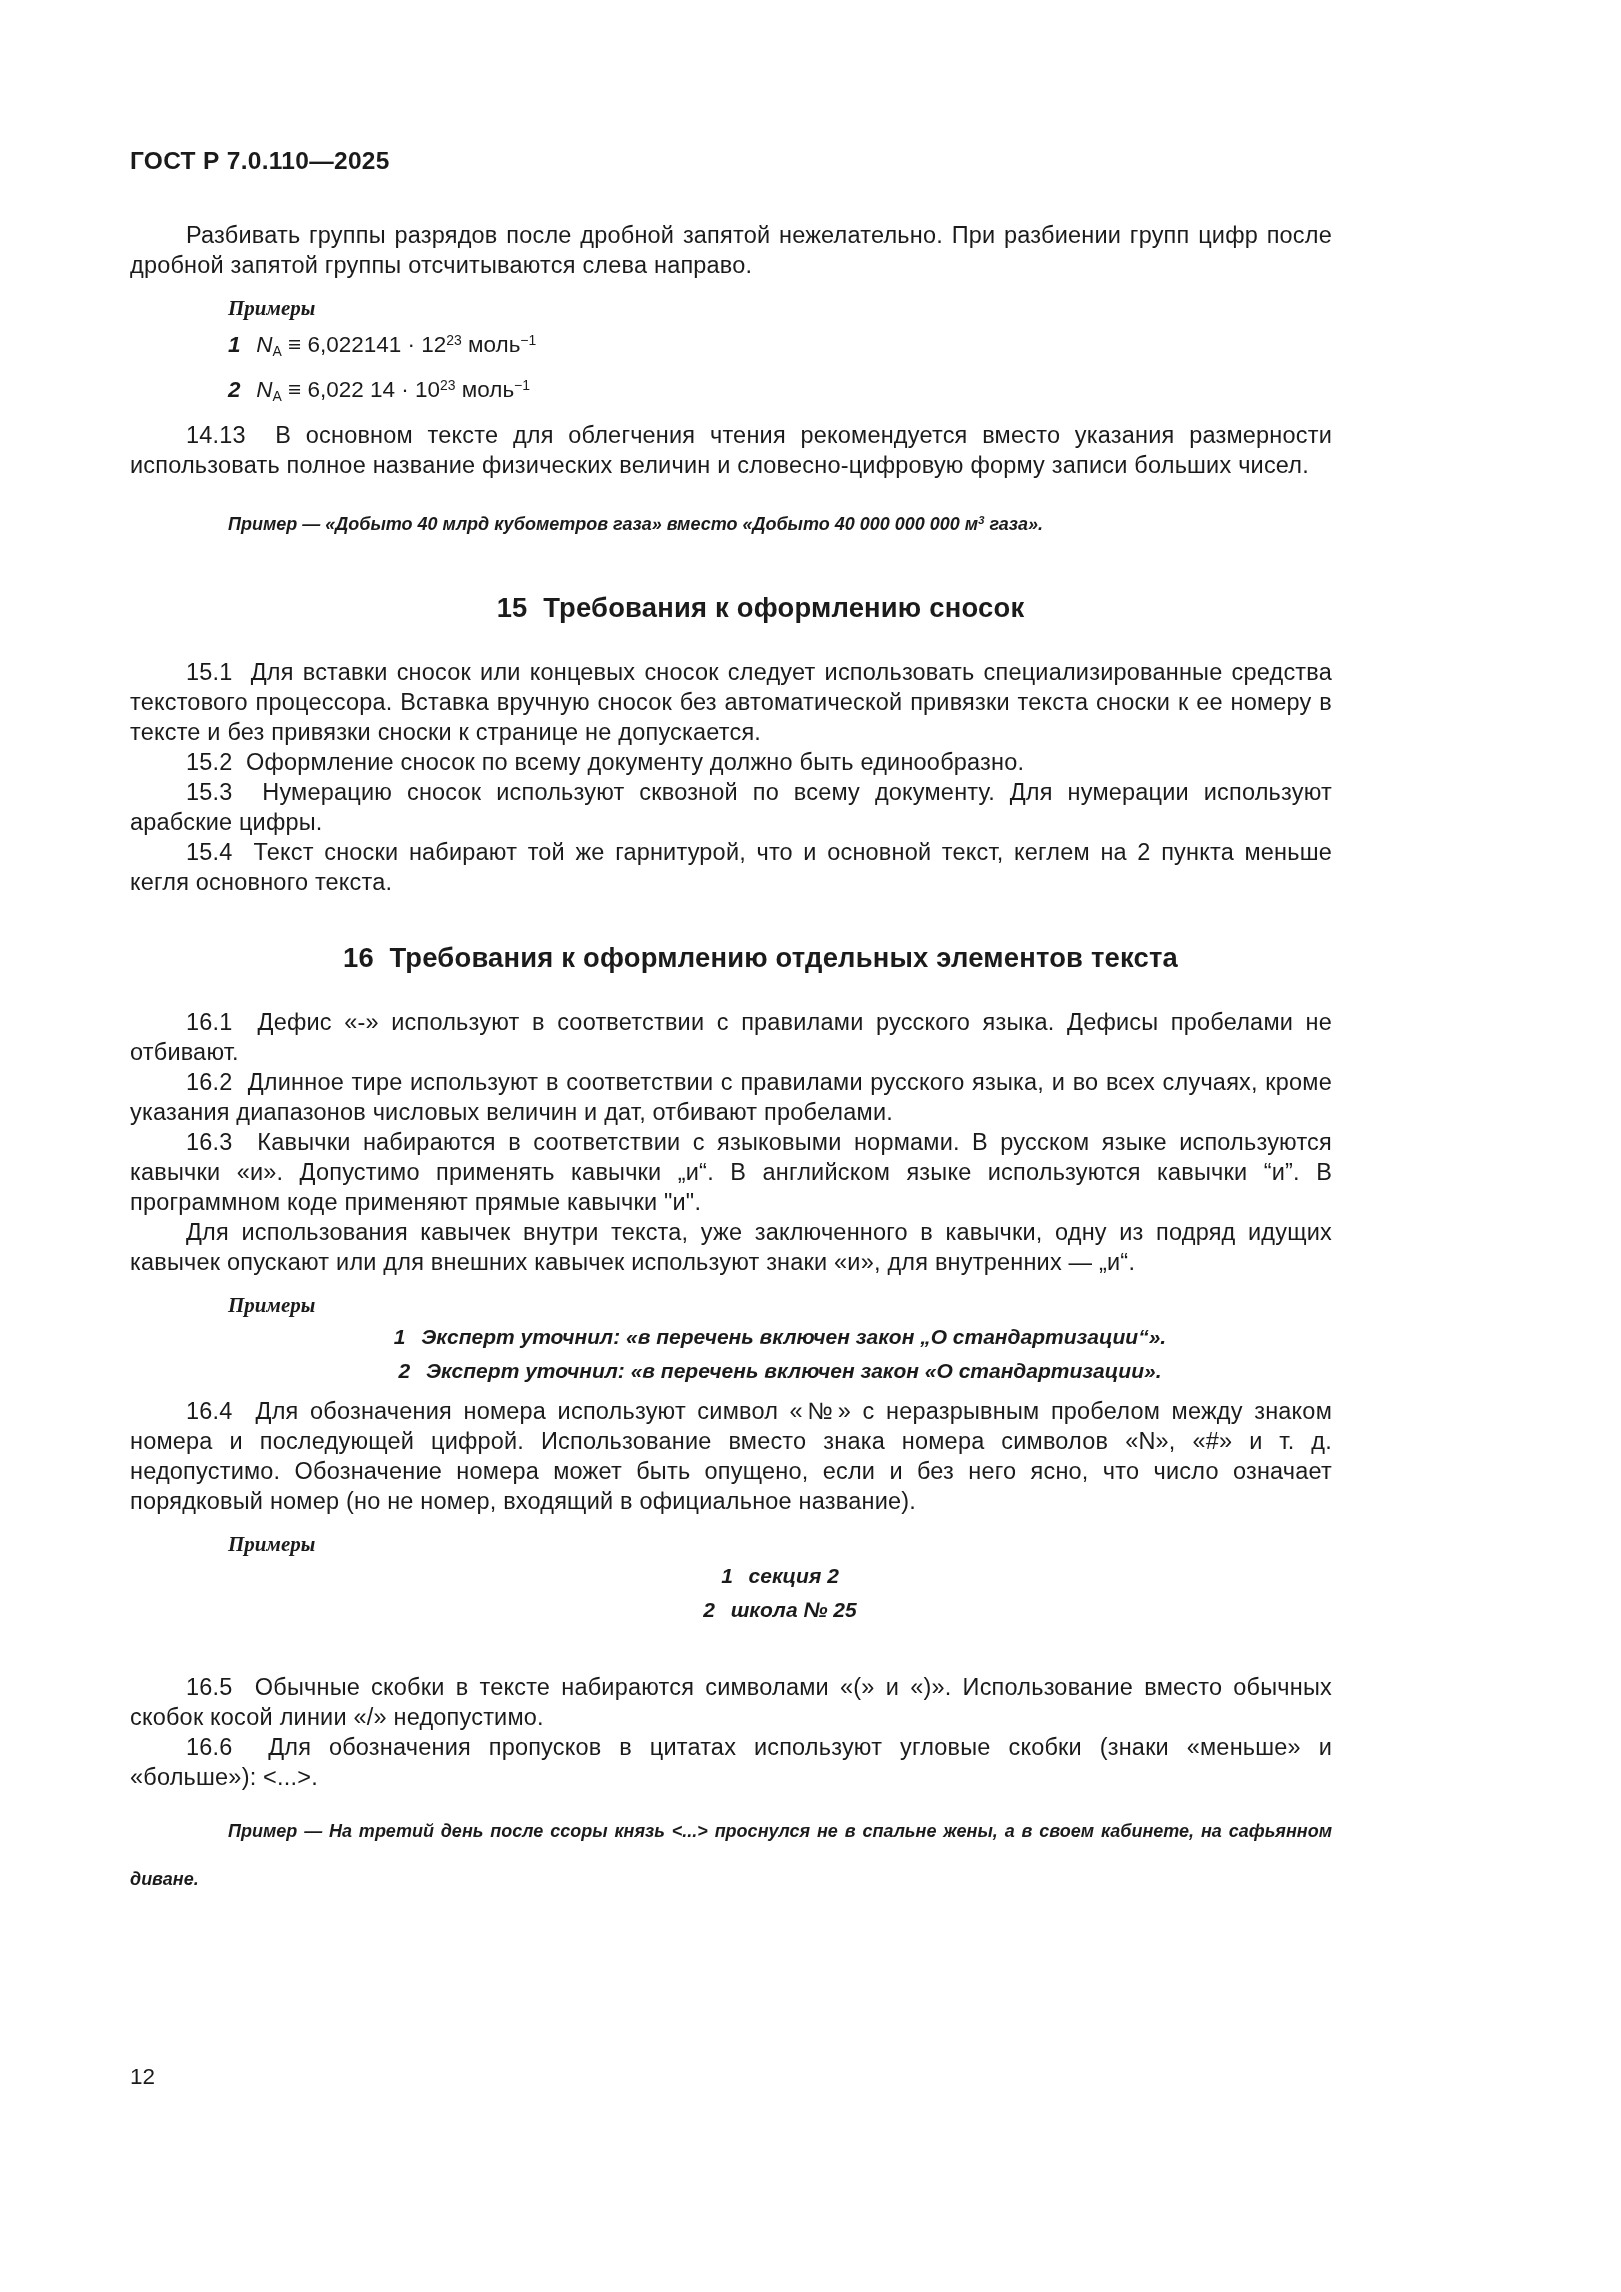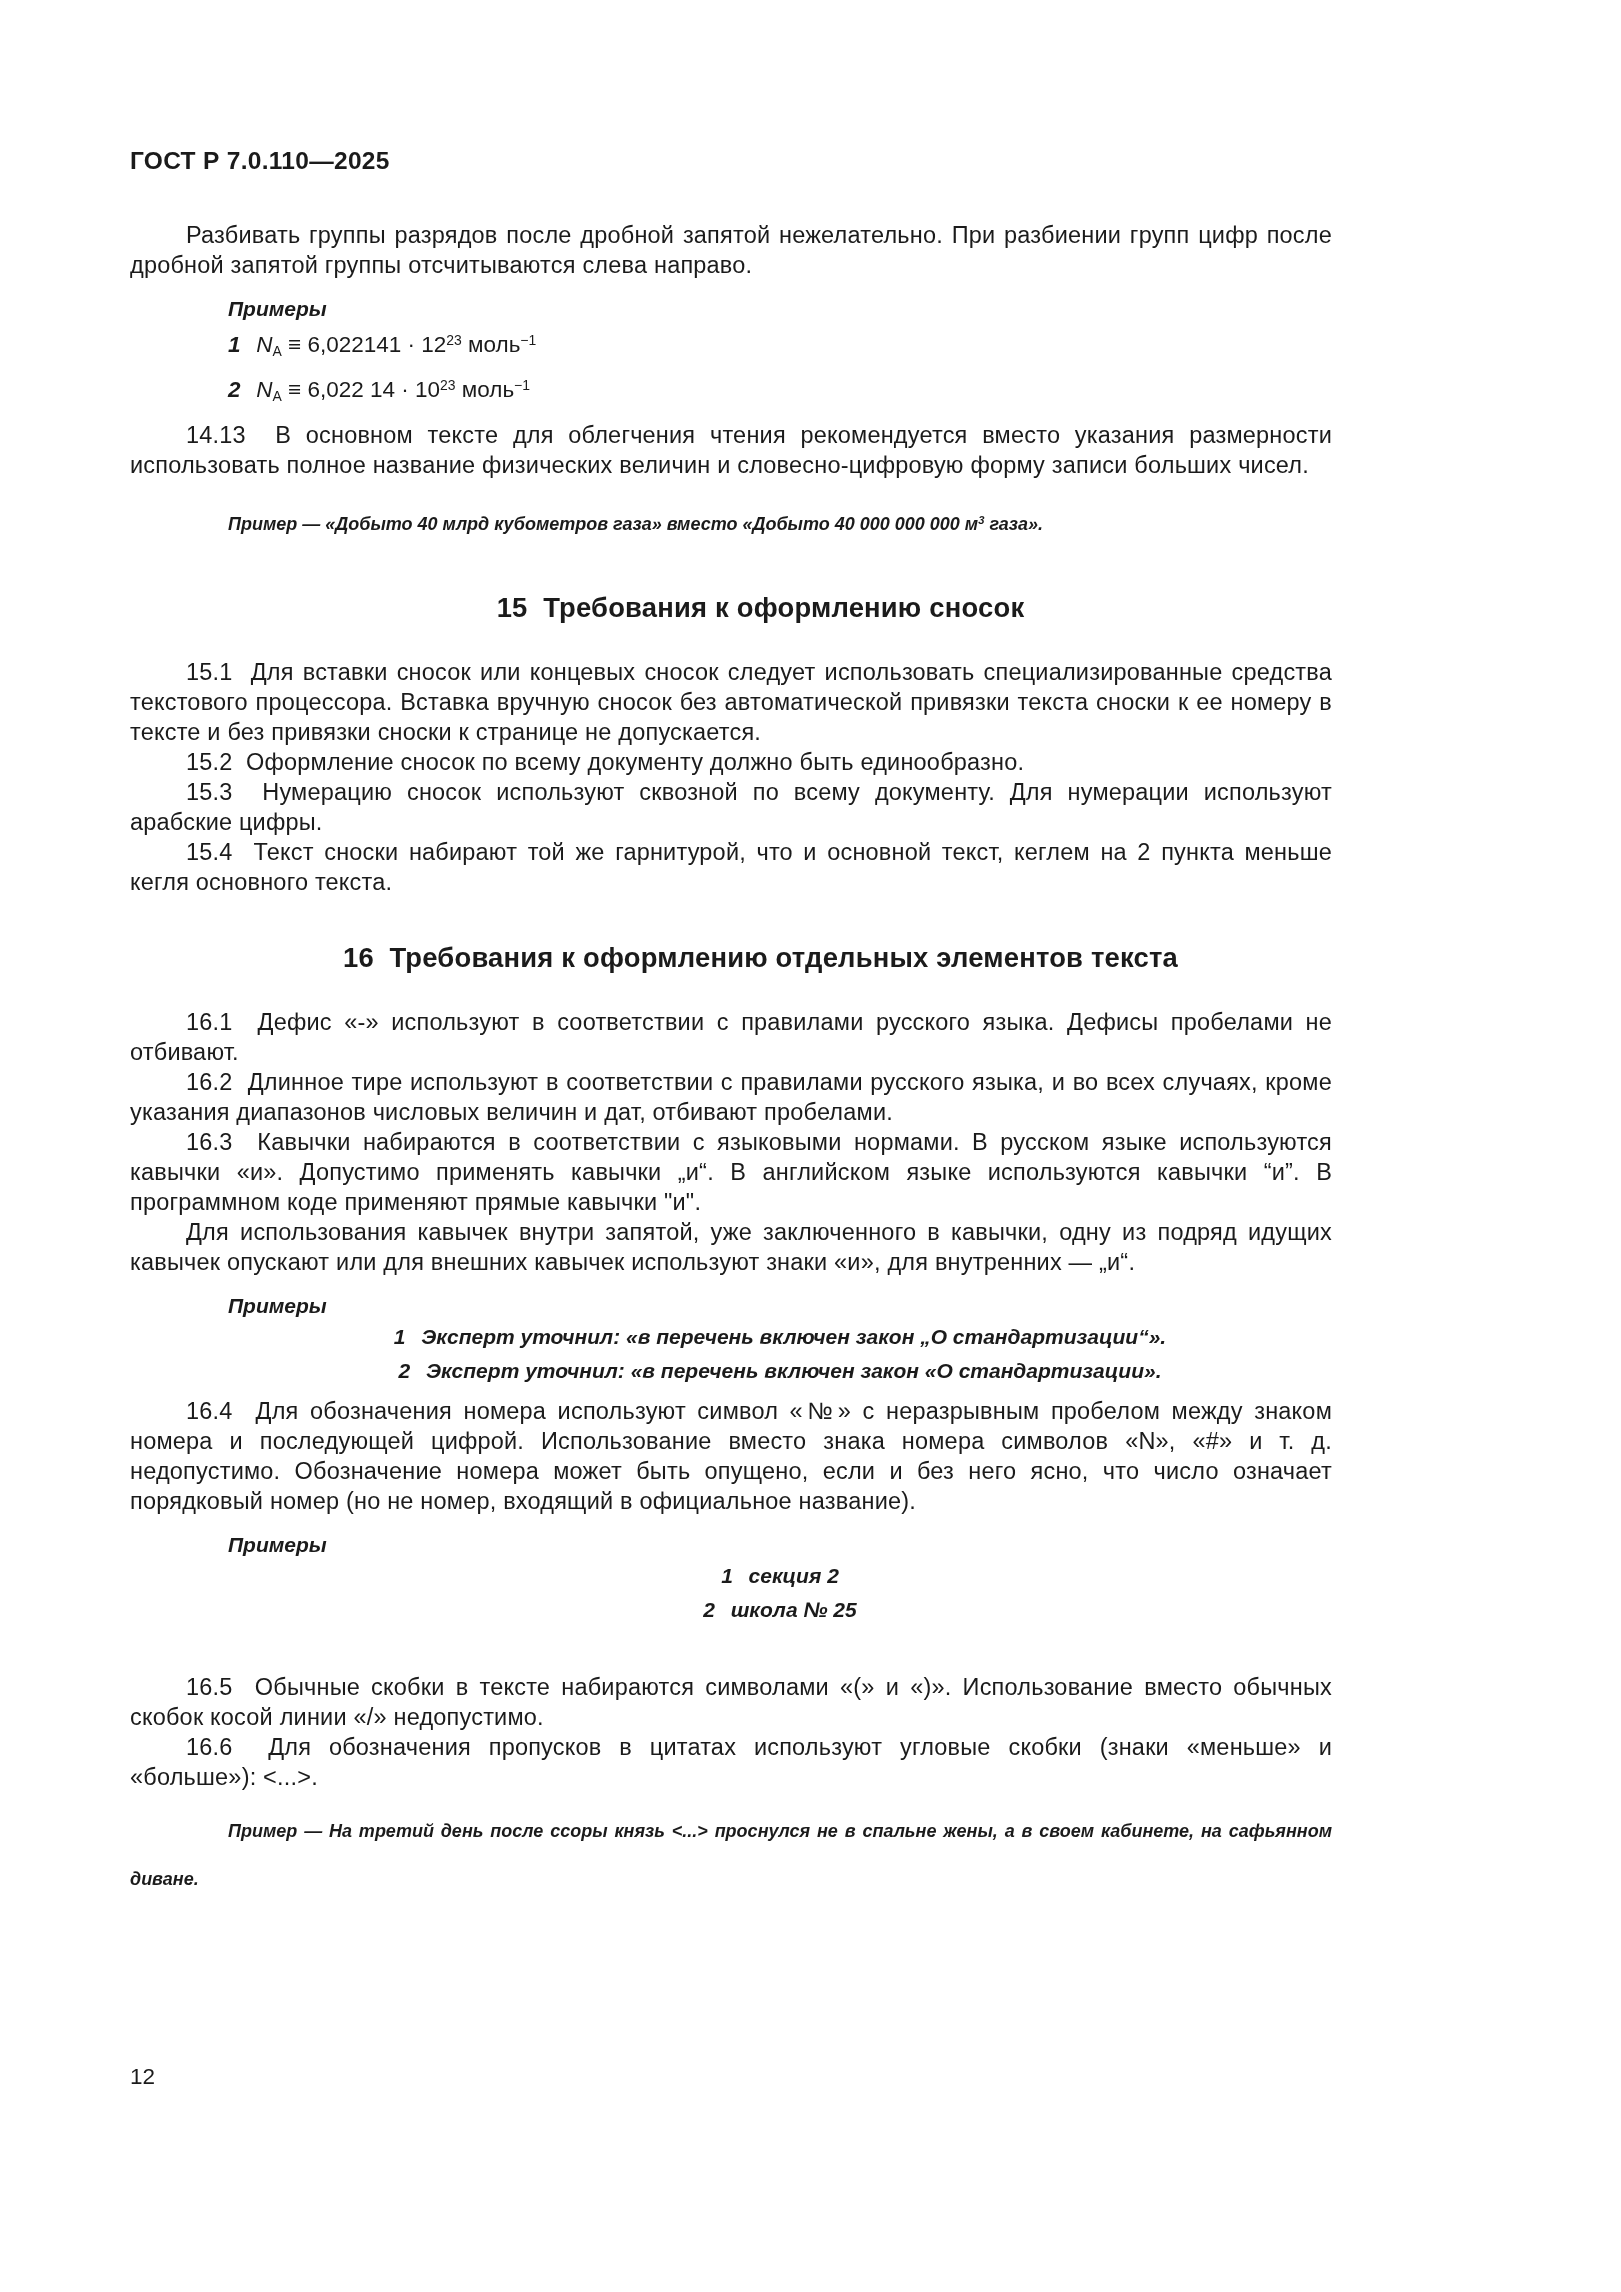--- a/index.html
+++ b/index.html
@@ -41,20 +41,21 @@
     text-align: center;
   }
   .examples { margin: 13.7px 0 7.8px 0; }
   .examples.gap-after { margin-bottom: 45px; }
   .ex-label {
     font-size: 21px;
     font-weight: bold;
     font-style: italic;
     line-height: 29px;
     text-indent: 98px;
+    font-family: Liberation Serif, serif;
   }
   .ex-line {
     font-size: 21px;
     line-height: 34px;
     text-indent: 98px;
   }
   .ex-line.textual { font-weight: bold; font-style: italic; text-align: center; }
   .ex-num {
     font-weight: bold;
     font-style: italic;
@@ -118,21 +119,21 @@
     <p class="body-p">15.1&nbsp; Для вставки сносок или концевых сносок следует использовать специализированные средства текстового процессора. Вставка вручную сносок без автоматической привязки текста сноски к ее номеру в тексте и без привязки сноски к странице не допускается.</p>
     <p class="body-p">15.2&nbsp; Оформление сносок по всему документу должно быть единообразно.</p>
     <p class="body-p">15.3&nbsp; Нумерацию сносок используют сквозной по всему документу. Для нумерации используют арабские цифры.</p>
     <p class="body-p">15.4&nbsp; Текст сноски набирают той же гарнитурой, что и основной текст, кеглем на 2 пункта меньше кегля основного текста.</p>
 
     <p class="h2">16&nbsp; Требования к оформлению отдельных элементов текста</p>
 
     <p class="body-p">16.1&nbsp; Дефис «-» используют в соответствии с правилами русского языка. Дефисы пробелами не отбивают.</p>
     <p class="body-p">16.2&nbsp; Длинное тире используют в соответствии с правилами русского языка, и во всех случаях, кроме указания диапазонов числовых величин и дат, отбивают пробелами.</p>
     <p class="body-p">16.3&nbsp; Кавычки набираются в соответствии с языковыми нормами. В русском языке используются кавычки «и». Допустимо применять кавычки „и“. В английском языке используются кавычки “и”. В программном коде применяют прямые кавычки "и".</p>
-    <p class="body-p">Для использования кавычек внутри запятой, уже заключенного в кавычки, одну из подряд идущих кавычек опускают или для внешних кавычек используют знаки «и», для внутренних — „и“.</p>
+    <p class="body-p">Для использования кавычек внутри текста, уже заключенного в кавычки, одну из подряд идущих кавычек опускают или для внешних кавычек используют знаки «и», для внутренних — „и“.</p>
 
     <div class="examples">
       <p class="ex-label">Примеры</p>
       <p class="ex-line textual">
         <span class="ex-num">1</span><span>Эксперт уточнил: «в перечень включен закон „О стандартизации“».</span>
       </p>
       <p class="ex-line textual">
         <span class="ex-num">2</span><span>Эксперт уточнил: «в перечень включен закон «О стандартизации».</span>
       </p>
     </div>

